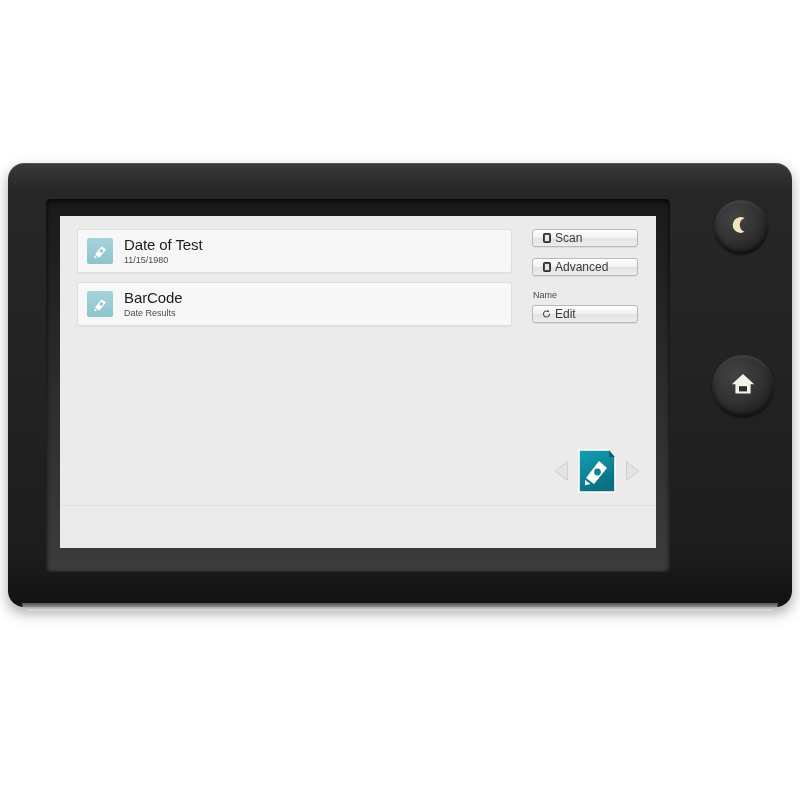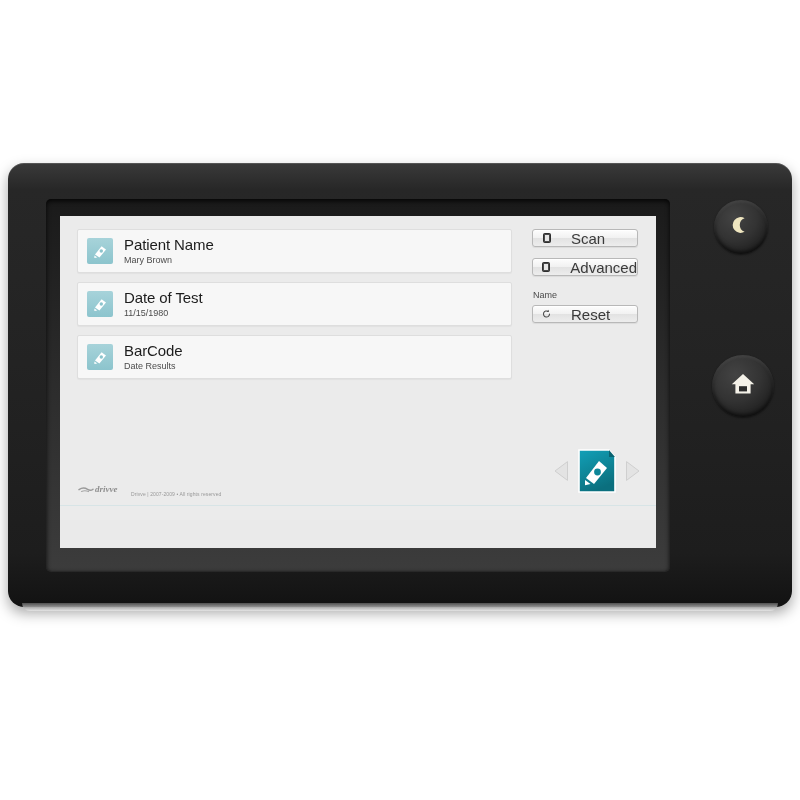--- a/index.html
+++ b/index.html
@@ -184,23 +184,23 @@
     background: linear-gradient(180deg, #fdfdfd 0%, #f1f1f1 50%, #e2e2e2 51%, #ededed 100%);
     box-shadow: 0 1px 1px rgba(0,0,0,0.07), inset 0 1px 0 #ffffff;
     display: flex;
     align-items: center;
     padding-left: 9px;
     box-sizing: border-box;
     cursor: pointer;
     margin-bottom: 11px;
   }
   .action-button-label {
-    font-size: 15px;
+    font-size: 12px;
     color: #3a3a3a;
-    margin-left: 20px;
+    margin-left: 4px;
     white-space: nowrap;
   }
   .btn-icon { display: flex; align-items: center; justify-content: center; width: 9px; }
   #edit-section-label {
     font-size: 9px;
     color: #4a4a4a;
     margin: 14px 0 5px 1px;
   }
 
   
@@ -265,57 +265,44 @@
 
 <div id="screen">
 
 
   <div id="screen-body">
 
     <div id="content-divider"></div>
 
     <div id="record-list">
 
+
       <div class="record-row">
         <span class="record-icon">
           <svg width="17" height="17" viewBox="0 0 17 17">
             <path d="M3 11.6 L9.6 3.2 L14 6.6 L7.4 14.6 Z" fill="#ffffff"></path>
             <circle cx="9.3" cy="8" r="1.7" fill="#8cc4cd"></circle>
             <path d="M2.4 12.6 L5.2 14.4 L2.4 14.9 Z" fill="#ffffff"></path>
           </svg>
         </span>
         <span class="record-text">
-          <div class="record-label">Patient Name</div>
-          <div class="record-value">Mary Brown</div>
+          <div class="record-label">Date of Test</div>
+          <div class="record-value">11/15/1980</div>
         </span>
       </div>
 
       <div class="record-row">
         <span class="record-icon">
           <svg width="17" height="17" viewBox="0 0 17 17">
             <path d="M3 11.6 L9.6 3.2 L14 6.6 L7.4 14.6 Z" fill="#ffffff"></path>
             <circle cx="9.3" cy="8" r="1.7" fill="#8cc4cd"></circle>
             <path d="M2.4 12.6 L5.2 14.4 L2.4 14.9 Z" fill="#ffffff"></path>
           </svg>
         </span>
         <span class="record-text">
-          <div class="record-label">Date of Test</div>
-          <div class="record-value">11/15/1980</div>
-        </span>
-      </div>
-
-      <div class="record-row">
-        <span class="record-icon">
-          <svg width="17" height="17" viewBox="0 0 17 17">
-            <path d="M3 11.6 L9.6 3.2 L14 6.6 L7.4 14.6 Z" fill="#ffffff"></path>
-            <circle cx="9.3" cy="8" r="1.7" fill="#8cc4cd"></circle>
-            <path d="M2.4 12.6 L5.2 14.4 L2.4 14.9 Z" fill="#ffffff"></path>
-          </svg>
-        </span>
-        <span class="record-text">
           <div class="record-label">BarCode</div>
           <div class="record-value">Date Results</div>
         </span>
       </div>
 
     </div>
 
     <div id="action-panel">
 
       <div class="action-button">
@@ -340,35 +327,25 @@
 
       <div id="edit-section-label">Name</div>
 
       <div class="action-button">
         <span class="btn-icon">
           <svg width="10" height="10" viewBox="0 0 11 11">
             <path d="M9.2 5.5a3.7 3.7 0 1 1-1.6-3.05" fill="none" stroke="#4a4a4a" stroke-width="1.3" stroke-linecap="round"></path>
             <path d="M8.3 0.4 L8.1 3.1 L5.6 2.3 Z" fill="#4a4a4a"></path>
           </svg>
         </span>
-        <span class="action-button-label">Reset</span>
+        <span class="action-button-label">Edit</span>
       </div>
 
     </div>
 
-    <div id="footer-brand">
-      <span id="brand-logo-mark">
-        <svg width="48" height="11" viewBox="0 0 48 11">
-          <path d="M1 6.6 C4 4.6 7.4 5 9.6 6.4 C11.6 7.7 13.4 7.6 15 6.2" fill="none" stroke="#5a5a5a" stroke-width="1.5" stroke-linecap="round"></path>
-          <path d="M3.5 8.4 C6 7.4 8.6 7.7 10.6 8.6" fill="none" stroke="#6d6d6d" stroke-width="1.1" stroke-linecap="round"></path>
-          <text x="17" y="9.2" font-family="'Liberation Serif', serif" font-size="9" font-style="italic" font-weight="bold" fill="#3f3f3f">drivve</text>
-        </svg>
-      </span>
-      <span id="brand-copyright">Drivve | 2007-2009 • All rights reserved</span>
-    </div>
 
     <div id="pager">
       <span class="pager-arrow">
         <svg width="17" height="22" viewBox="0 0 17 22">
           <path d="M14.5 1.6 L2 11 L14.5 20.4 Z" fill="#e3e3e3" stroke="#cfcfcf" stroke-width="1"></path>
         </svg>
       </span>
 
       <span id="pager-scan-icon">
         <svg width="42" height="46" viewBox="0 0 42 46">

